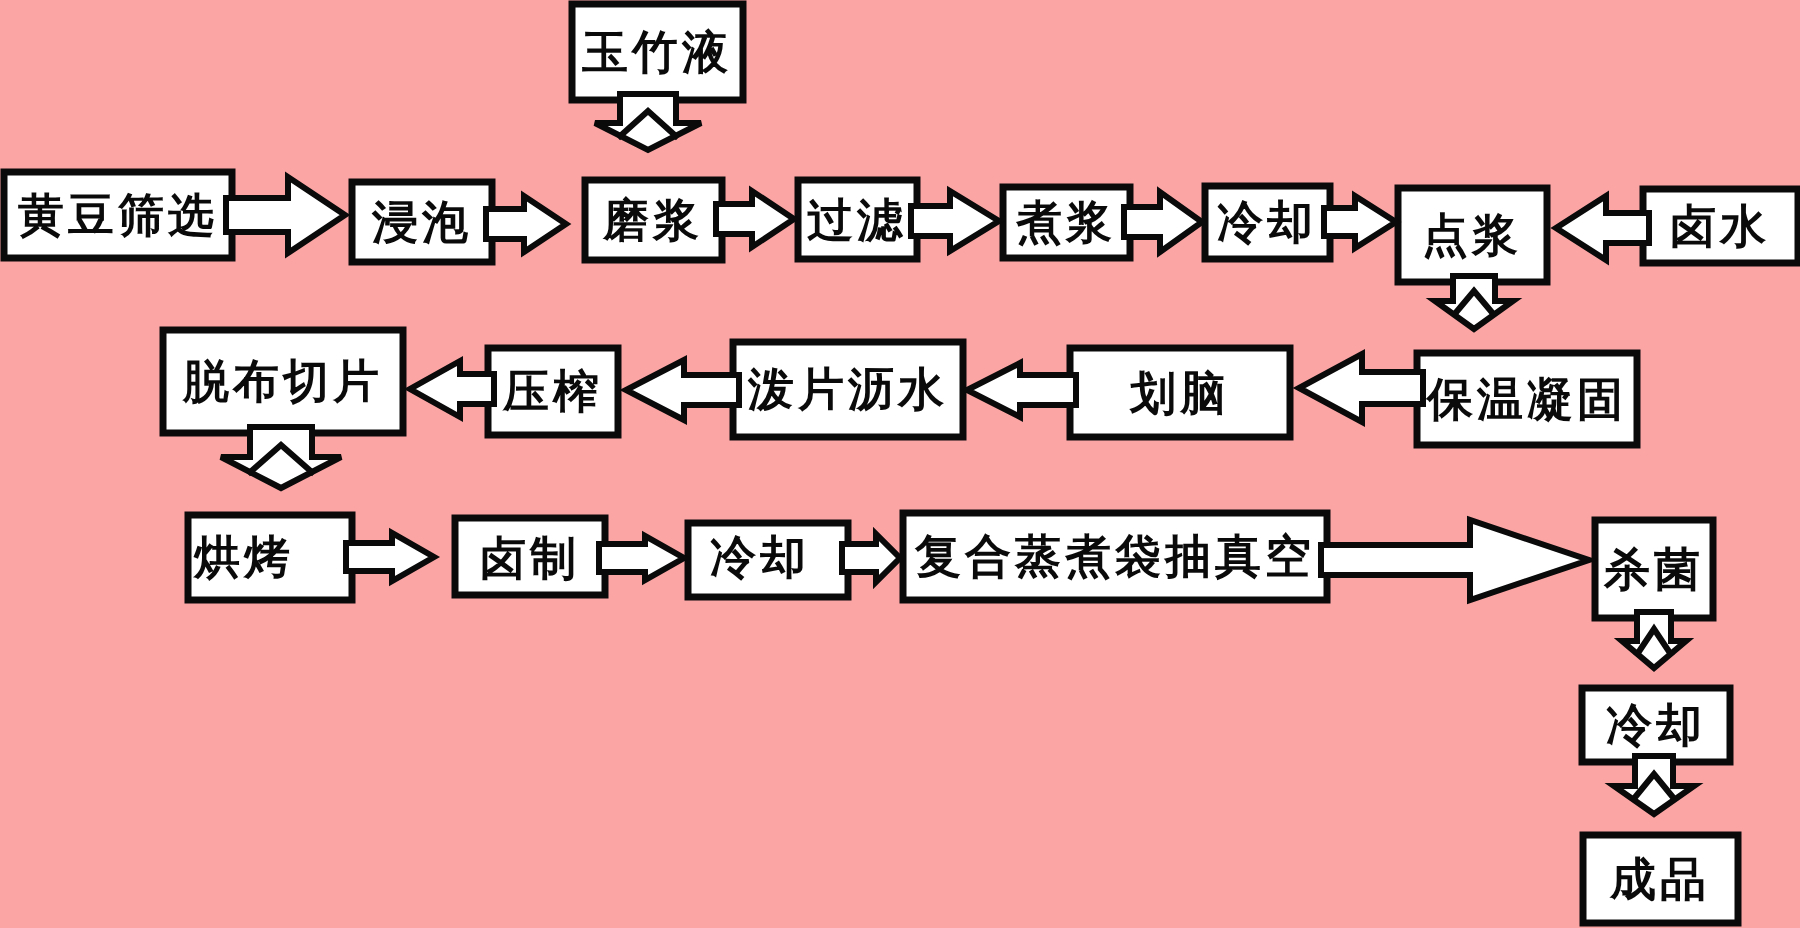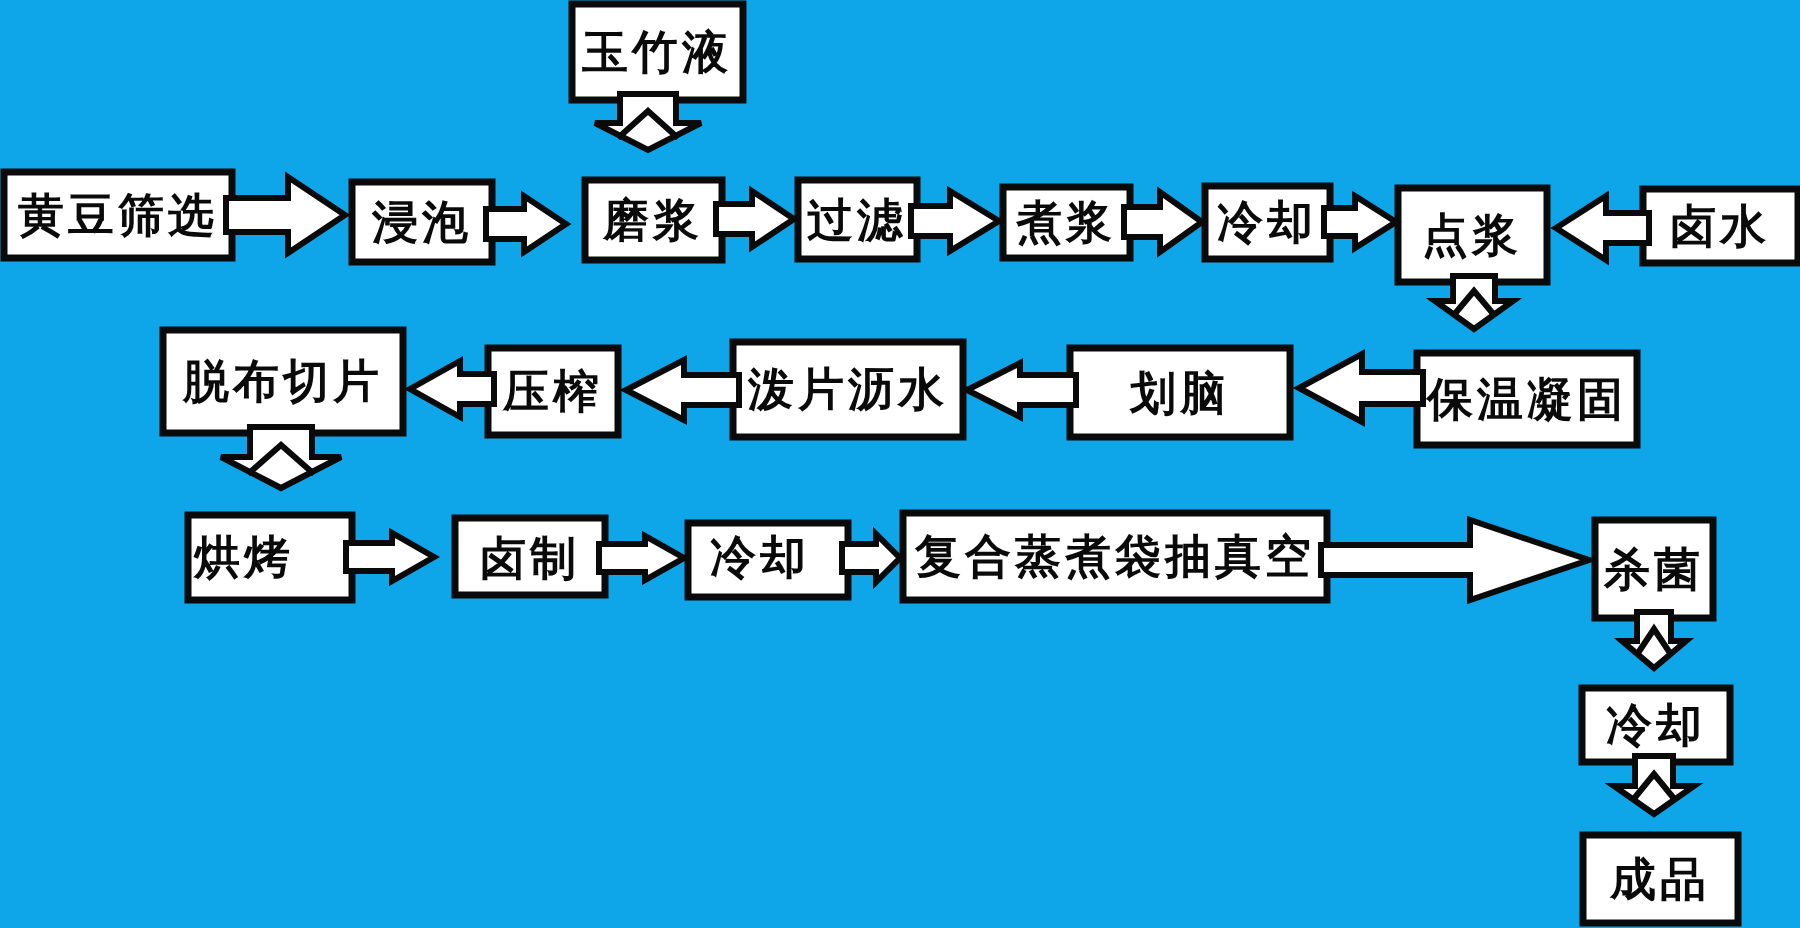--- a/index.html
+++ b/index.html
@@ -4,21 +4,21 @@
 <style>
   html, body {
     margin: 0;
     padding: 0;
     background: #ffffff;
   }
   .stage {
     position: relative;
     width: 1800px;
     height: 928px;
-    background: #0ea5e9;
+    background: #fca5a5;
     overflow: hidden;
     font-family: "DejaVu Sans", sans-serif;
   }
   svg.flow {
     display: block;
     width: 1800px;
     height: 928px;
   }
   .node-box {
     fill: #ffffff;

